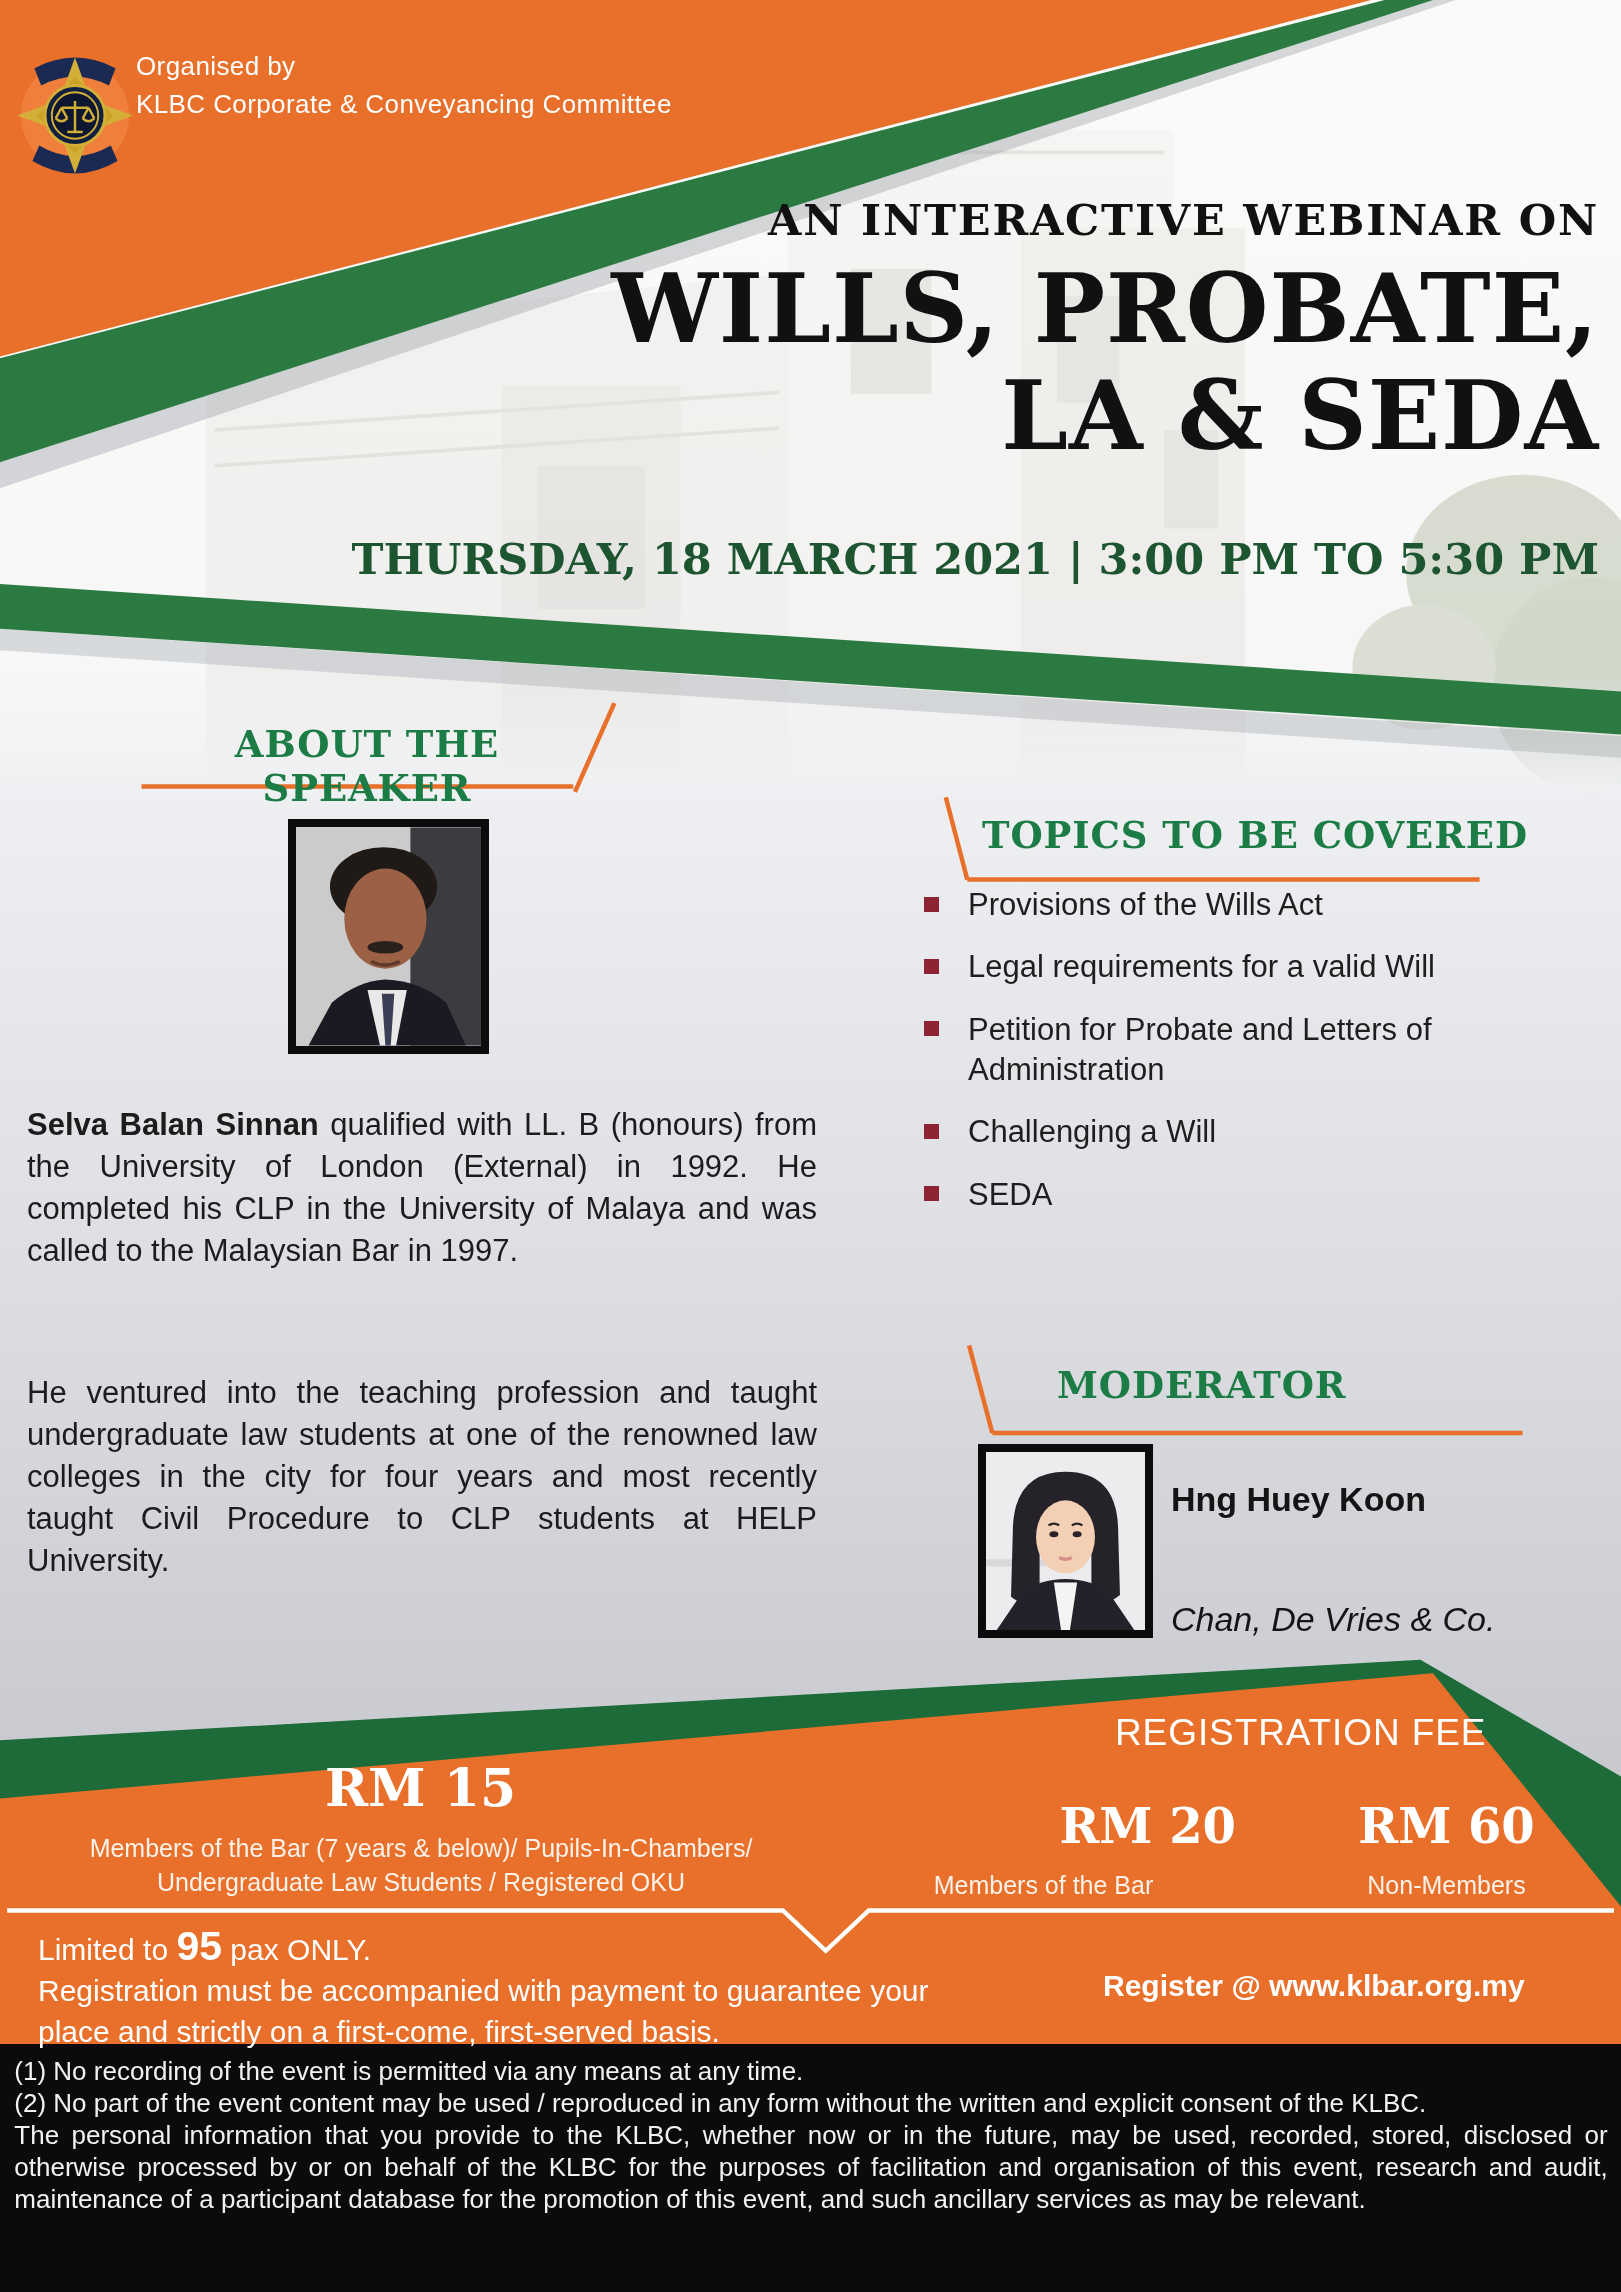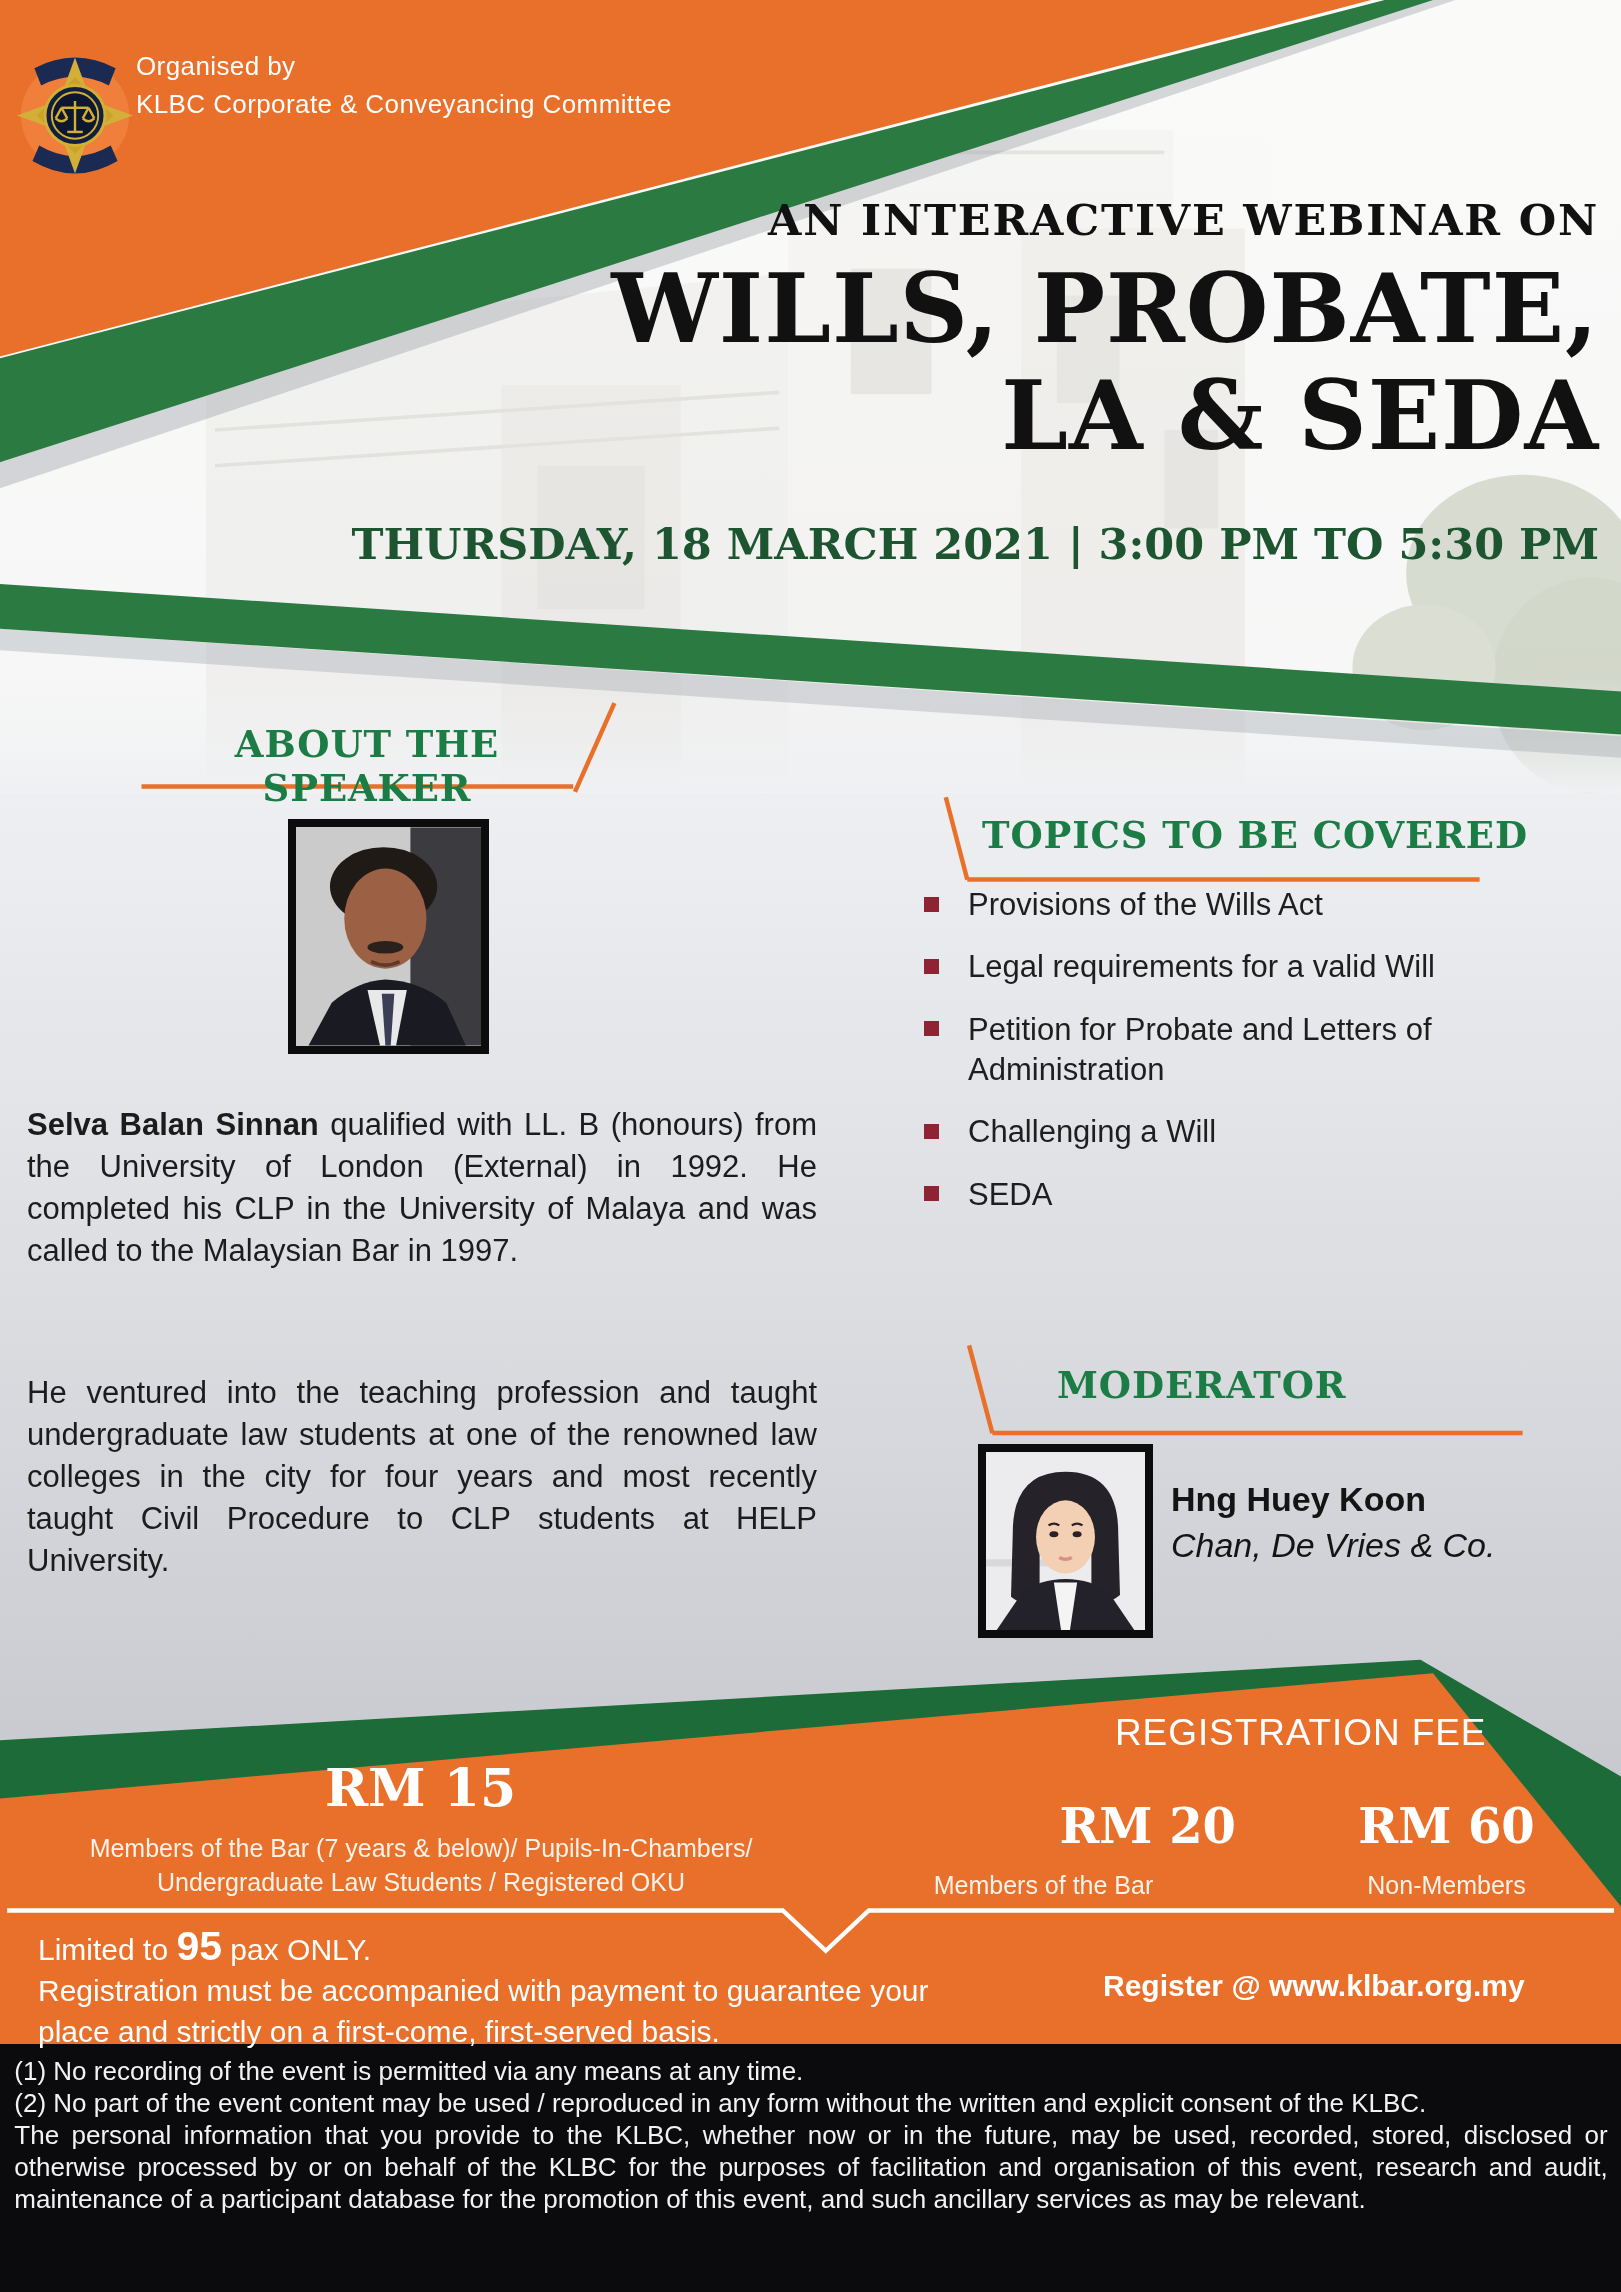--- a/index.html
+++ b/index.html
@@ -13,42 +13,42 @@
   .txt{position:absolute;z-index:3;}
   
   .org-lines{left:136px;top:47px;color:#fff;font-size:26px;line-height:38px;letter-spacing:0.4px;}
   .logo-wrap{left:16px;top:43px;width:118px;height:145px;z-index:3;}
   
   .hero-right{right:23px;text-align:right;color:#111;
     font-family:"DejaVu Serif","Liberation Serif",serif;font-weight:700;}
   .kicker{top:195px;font-size:43px;letter-spacing:1.8px;}
   .title1{top:253px;font-size:95px;letter-spacing:0.9px;}
   .title2{top:360px;font-size:95px;letter-spacing:0.9px;}
-  .datetime{top:519px;font-size:43px;color:#1e5531;text-align:center;}
+  .datetime{top:534px;font-size:43px;color:#1e5531;text-align:center;}
   .venue{top:579px;font-size:43px;color:#1e5531;}
   
   .h-green{font-family:"DejaVu Serif","Liberation Serif",serif;font-weight:700;color:#1c7c46;font-size:37px;letter-spacing:0.9px;}
   .about-h{left:152px;top:722px;width:430px;text-align:center;}
   .topics-h{left:982px;top:813px;}
   .mod-h{left:1057px;top:1363px;}
   
   .photo-frame{border:8px solid #0c0c0c;background:#cfcfcf;overflow:hidden;z-index:3;}
   .sp-photo{left:288px;top:819px;width:185px;height:219px;}
   .bio{left:27px;width:790px;color:#1c1c1c;font-size:31px;line-height:42px;text-align:justify;}
   .bio1{top:1073px;}
   .bio2{top:1360px;margin-top:12px;}
   .bio b{font-weight:700;}
   
   .topics-list{left:924px;top:885px;width:665px;}
   .topic-item{display:flex;align-items:flex-start;margin-bottom:22.4px;font-size:31px;line-height:40px;color:#1e1e1e;}
   .bullet{flex:0 0 15px;width:15px;height:15px;background:#8e2433;margin:11.6px 29px 0 0;}
   
   .mod-photo{left:978px;top:1444px;width:159px;height:178px;}
   .mod-name{left:1171px;top:1480px;font-size:34px;font-weight:700;color:#141414;}
-  .mod-firm{left:1171px;top:1526px;font-size:34px;font-style:italic;color:#141414;}
+  .mod-firm{left:1171px;top:1600px;font-size:34px;font-style:italic;color:#141414;}
   
   .regfee{left:1115px;top:1712px;width:376px;text-align:left;color:#fff;font-size:37px;letter-spacing:0.9px;}
   .price{font-family:"DejaVu Serif","Liberation Serif",serif;font-weight:700;color:#fff;text-align:center;}
   .tier-desc{color:#fdf3ea;text-align:center;font-size:25px;line-height:34px;}
   .t15-price{left:107px;top:1757px;width:627px;font-size:52px;}
   .t15-desc{left:54px;top:1831px;width:734px;}
   .t20-price{left:851px;top:1798px;width:385px;font-size:48px;text-align:right;}
   .t20-desc{left:851px;top:1868px;width:385px;}
   .t60-price{left:1254px;top:1798px;width:385px;font-size:48px;}
   .t60-desc{left:1254px;top:1868px;width:385px;}

